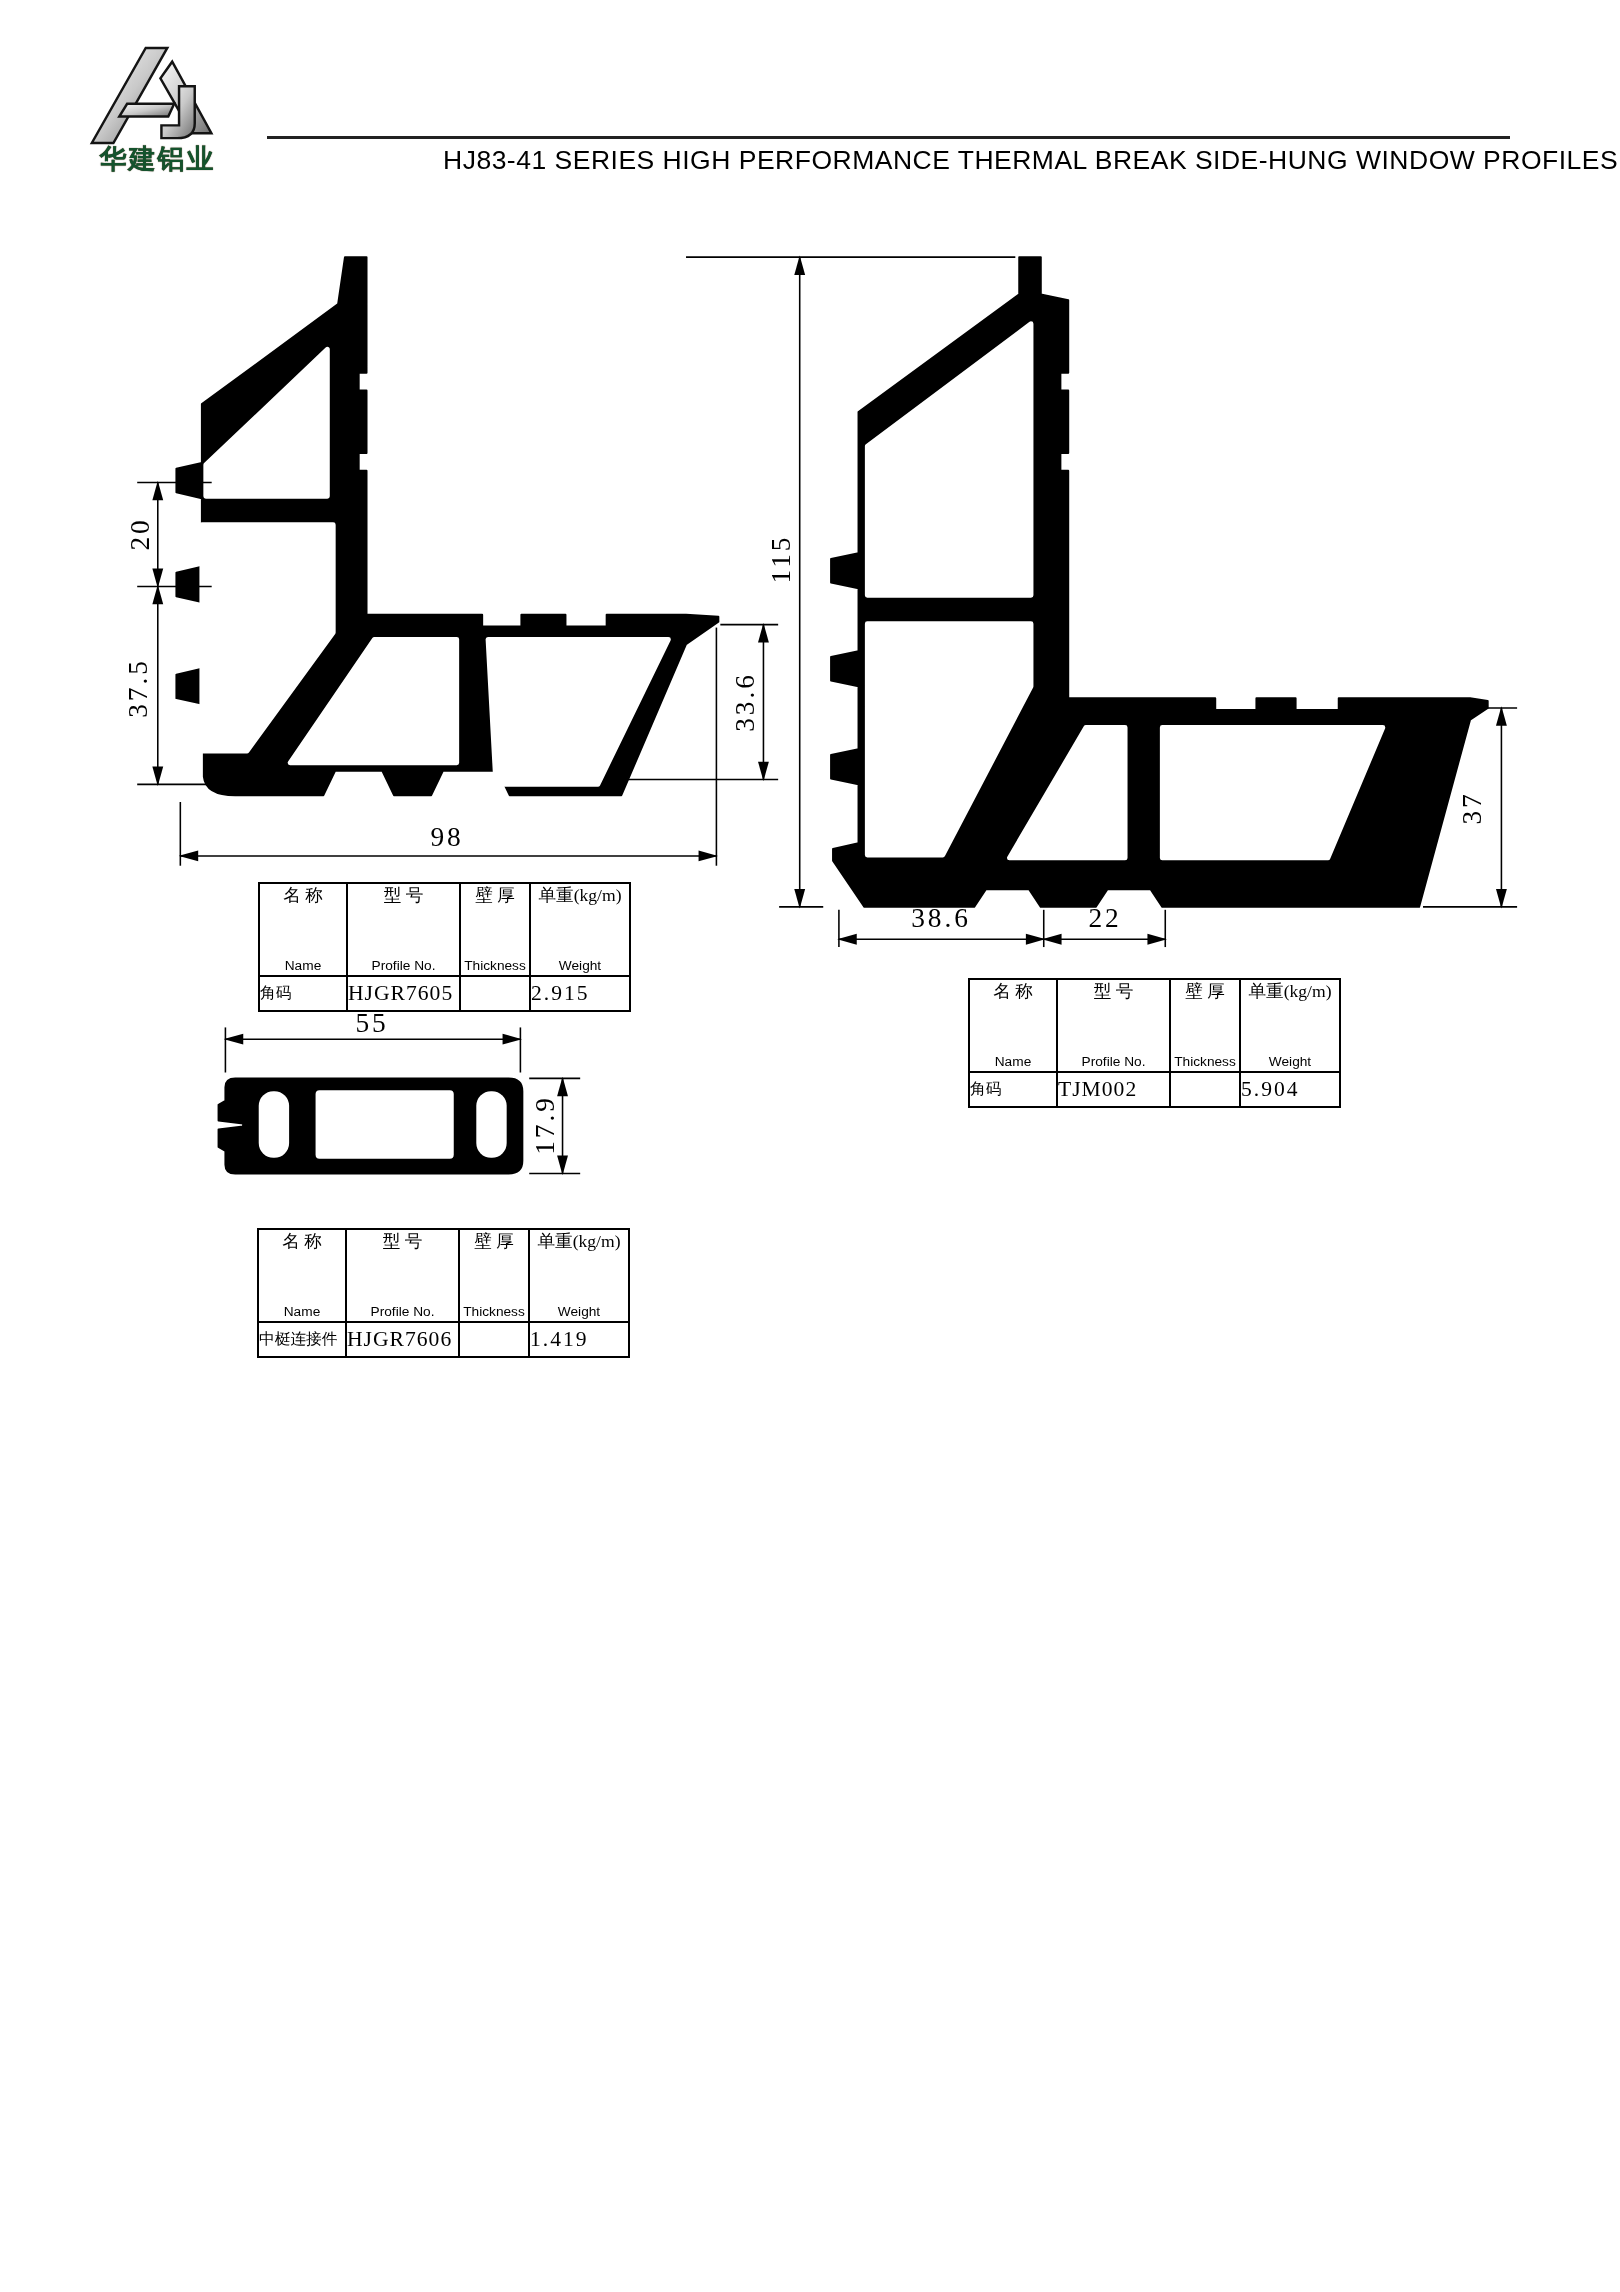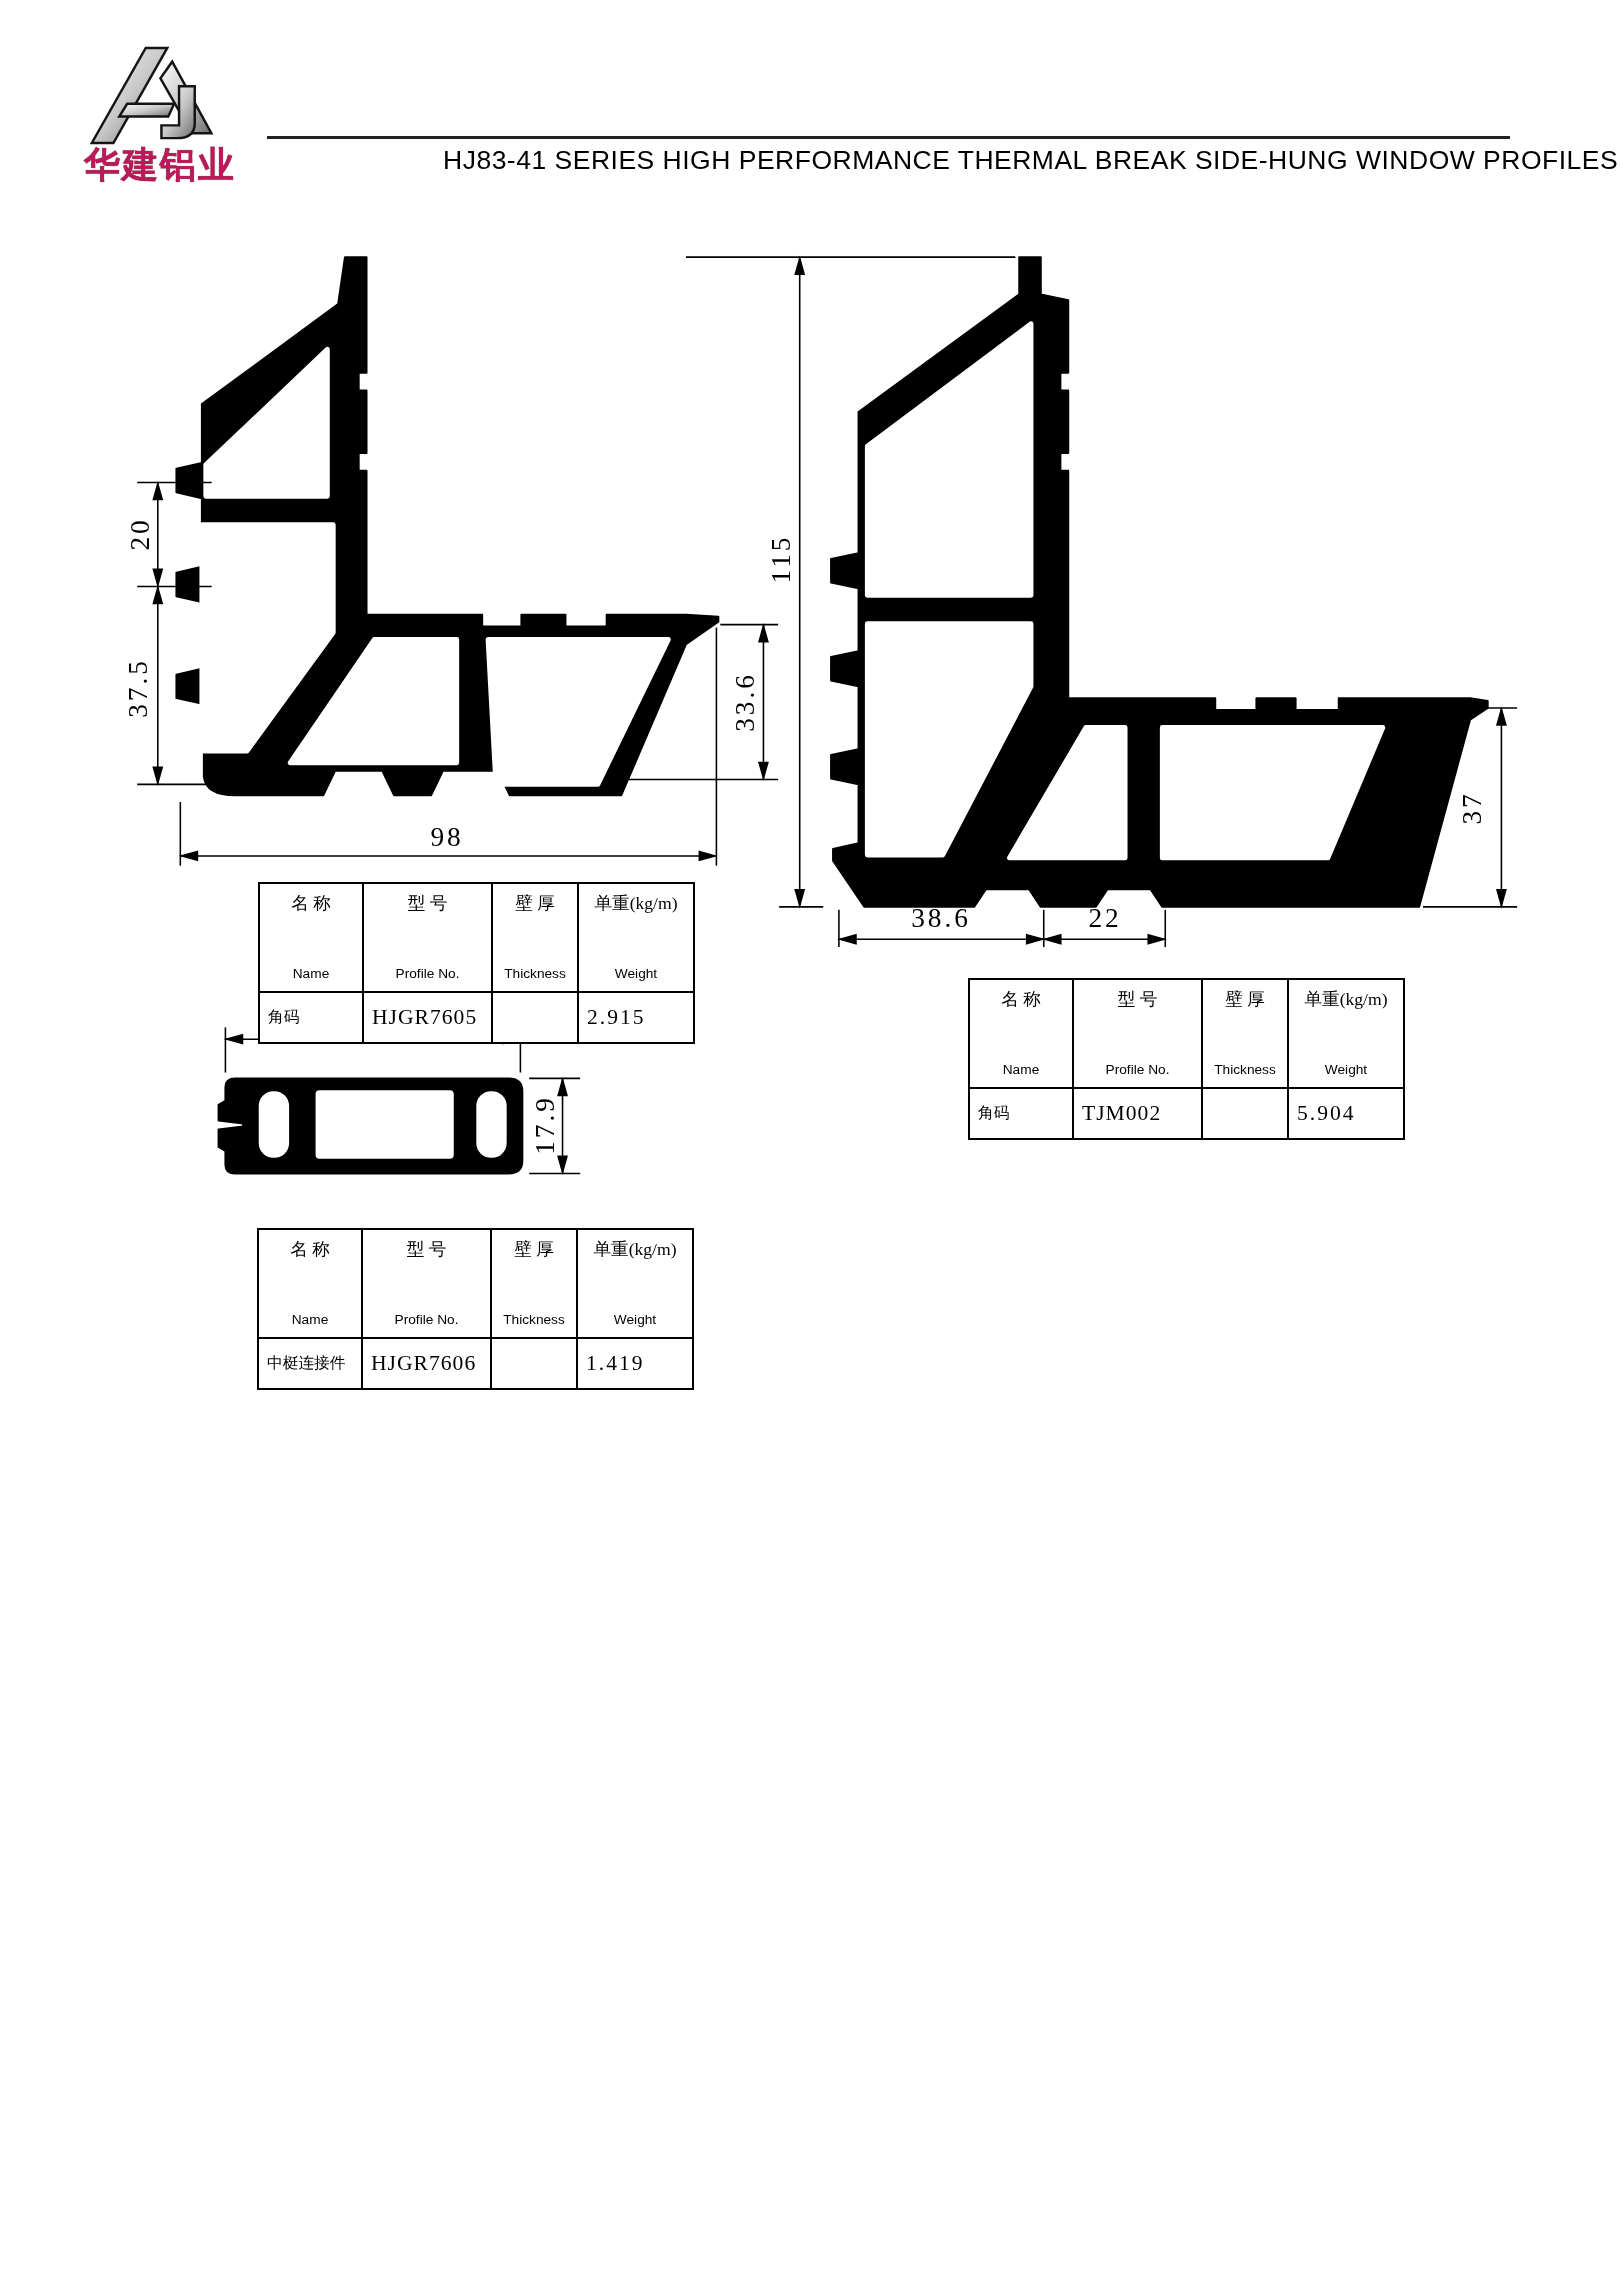--- a/index.html
+++ b/index.html
@@ -1,36 +1,36 @@
 <!DOCTYPE html>
 <html><head>
 <meta charset="utf-8">
 <style>
   html,body{margin:0;padding:0;background:#ffffff;}
   .page{position:relative;width:1620px;height:2293px;background:#fff;overflow:hidden;
         font-family:"Liberation Serif", serif;color:#000;}
   
   .logo{position:absolute;left:84px;top:45px;width:147px;height:127px;text-align:center;}
   .logo svg{display:block;margin:0 auto;}
-  .logo-text{display:block;margin-top:-3.9px;font-weight:bold;font-size:36px;letter-spacing:2px;
-             color:#be185d;text-shadow:0 0 1px #3a2004;font-family:"Liberation Serif",serif;white-space:nowrap;}
+  .logo-text{display:block;margin-top:-3.9px;font-weight:bold;font-size:27px;letter-spacing:2px;
+             color:#14532d;text-shadow:0 0 1px #3a2004;font-family:"Liberation Serif",serif;white-space:nowrap;}
   .title{position:absolute;left:272px;top:27.4px;font-size:54px;font-weight:bold;
          letter-spacing:3.9px;font-family:"Liberation Serif",serif;white-space:nowrap;}
   .title-rule{position:absolute;left:267px;top:136px;width:1243px;height:2.9px;background:#222;}
   .subtitle{position:absolute;left:443px;top:145px;font-size:26.5px;letter-spacing:0.5px;
             font-family:"Liberation Sans",sans-serif;white-space:nowrap;}
   
   .draw-layer{position:absolute;left:0;top:0;width:1620px;height:2293px;}
   
   .dim{position:absolute;font-size:27.4px;letter-spacing:2.9px;font-family:"Liberation Serif",serif;
        white-space:nowrap;transform:translate(-50%,-50%);}
   .dim.v{transform:translate(-50%,-50%) rotate(-90deg);}
   
   .spec{position:absolute;border-collapse:collapse;background:#fff;}
-  .spec th,.spec td{border:2px solid #000;padding:8px;vertical-align:middle;}
+  .spec th,.spec td{border:2px solid #000;padding:0;vertical-align:middle;}
   .spec th{font-weight:normal;height:51px;}
   .spec td{height:33px;border-radius:9px;}
   .spec .zh{display:block;font-size:17.6px;line-height:23.5px;font-family:"Liberation Serif",serif;white-space:nowrap;}
   .spec .en{display:block;font-size:13.7px;line-height:19.6px;font-family:"Liberation Sans",sans-serif;white-space:nowrap;margin-top:48px;}
   .c-name{width:86px;} .c-no{width:111px;} .c-th{width:68px;} .c-wt{width:98px;}
   .td-name{font-size:15.7px;font-family:"Liberation Serif",serif;}
   .td-no,.td-wt{font-size:21.6px;letter-spacing:1px;font-family:Liberation Serif, serif;}
   .td-wt{letter-spacing:2px;}
   
   .footer-note{position:absolute;left:0;right:0;top:2209px;text-align:center;

